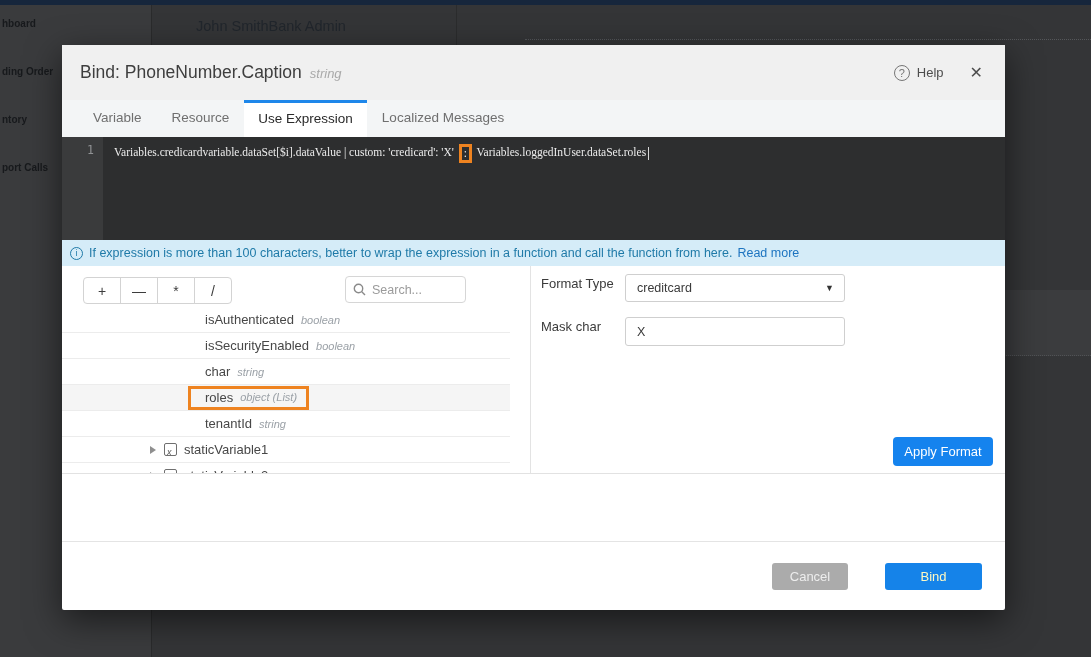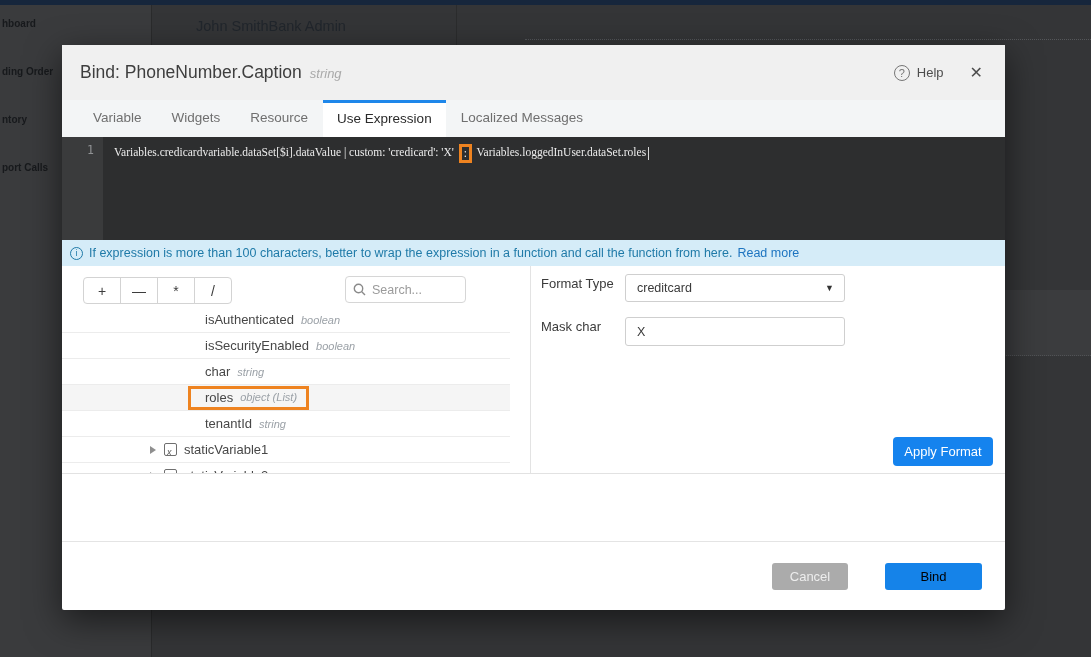--- a/index.html
+++ b/index.html
@@ -67,21 +67,21 @@
 
   .fmt-label { position:absolute; font-size:13px; color:#3b3b3b; }
   .fmt-select { position:absolute; left:563px; top:8px; width:220px; height:28px; border:1px solid #cfcfcf; border-radius:3px; background:#fff; display:flex; align-items:center; padding:0 10px 0 11px; cursor:pointer; }
   .fmt-select .val { font-size:12.5px; color:#3a3a3a; flex:1; }
   .fmt-select .chev { font-size:9px; color:#333; }
   .fmt-input { position:absolute; left:563px; top:51px; width:220px; height:29px; border:1px solid #cfcfcf; border-radius:3px; font-size:12.5px; color:#3a3a3a; padding-left:11px; outline:none; font-family:"Liberation Sans", sans-serif; }
   .apply-btn { position:absolute; left:831px; top:171px; width:100px; height:29px; background:#1583ee; border:none; border-radius:4px; color:#fff; font-size:13px; cursor:pointer; font-family:"Liberation Sans", sans-serif; }
 
   .m-footer-line { position:absolute; left:0; top:496px; width:943px; height:1px; background:#e4e4e4; }
   .btn-cancel { position:absolute; left:710px; top:518px; width:76px; height:27px; background:#ababab; border:none; border-radius:3px; color:#ededed; font-size:13px; cursor:pointer; font-family:"Liberation Sans", sans-serif; }
-  .btn-bind { position:absolute; left:823px; top:518px; width:97px; height:27px; background:#1583e9; border:none; border-radius:3px; color:#000000; font-size:13px; cursor:pointer; font-family:"Liberation Sans", sans-serif; }
+  .btn-bind { position:absolute; left:823px; top:518px; width:97px; height:27px; background:#1583e9; border:none; border-radius:3px; color:#fef9c3; font-size:13px; cursor:pointer; font-family:"Liberation Sans", sans-serif; }
 </style>
 </head>
 <body>
 
 <div id="screen">
 
   <div class="bg-topbar"></div>
   <div class="bg-sidebar"></div>
   <div class="bg-side-item" style="top:18px">hboard</div>
   <div class="bg-side-item" style="top:66px">ding Order</div>
@@ -100,21 +100,20 @@
       </div>
       <div class="m-header-actions">
         <span class="help-icon">?</span>
         <span class="help-label">Help</span>
         <span class="close-icon">✕</span>
       </div>
     </div>
 
     <div class="m-tabbar">
       <div class="tab">Variable</div>
-      <div class="tab">Widgets</div>
       <div class="tab">Resource</div>
       <div class="tab active">Use Expression</div>
       <div class="tab">Localized Messages</div>
     </div>
 
     <div class="m-editor">
       <div class="gutter">
         <span class="lineno">1</span>
       </div>
       <div class="codeline"><span>Variables.credicardvariable.dataSet[$i].dataValue | custom: 'credicard': 'X' </span><span class="code-hl"><span>:</span></span><span> Variables.loggedInUser.dataSet.roles</span><span class="caret"></span></div>

